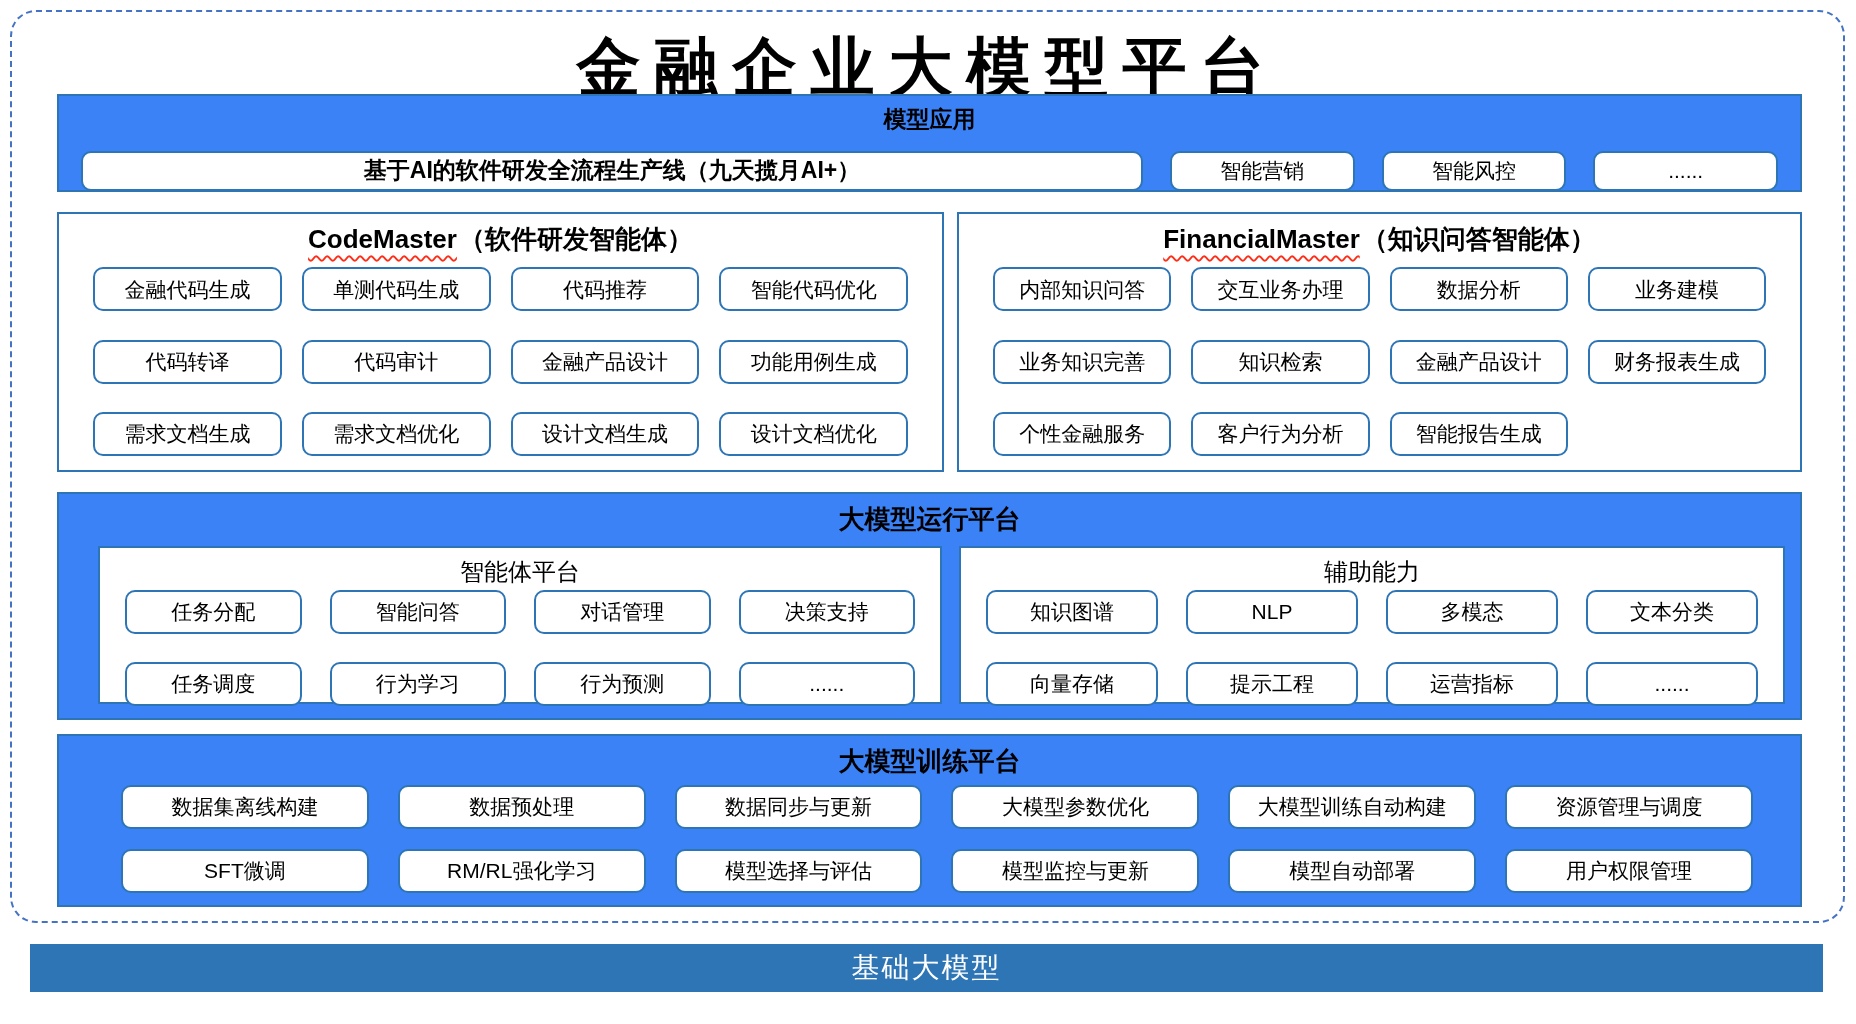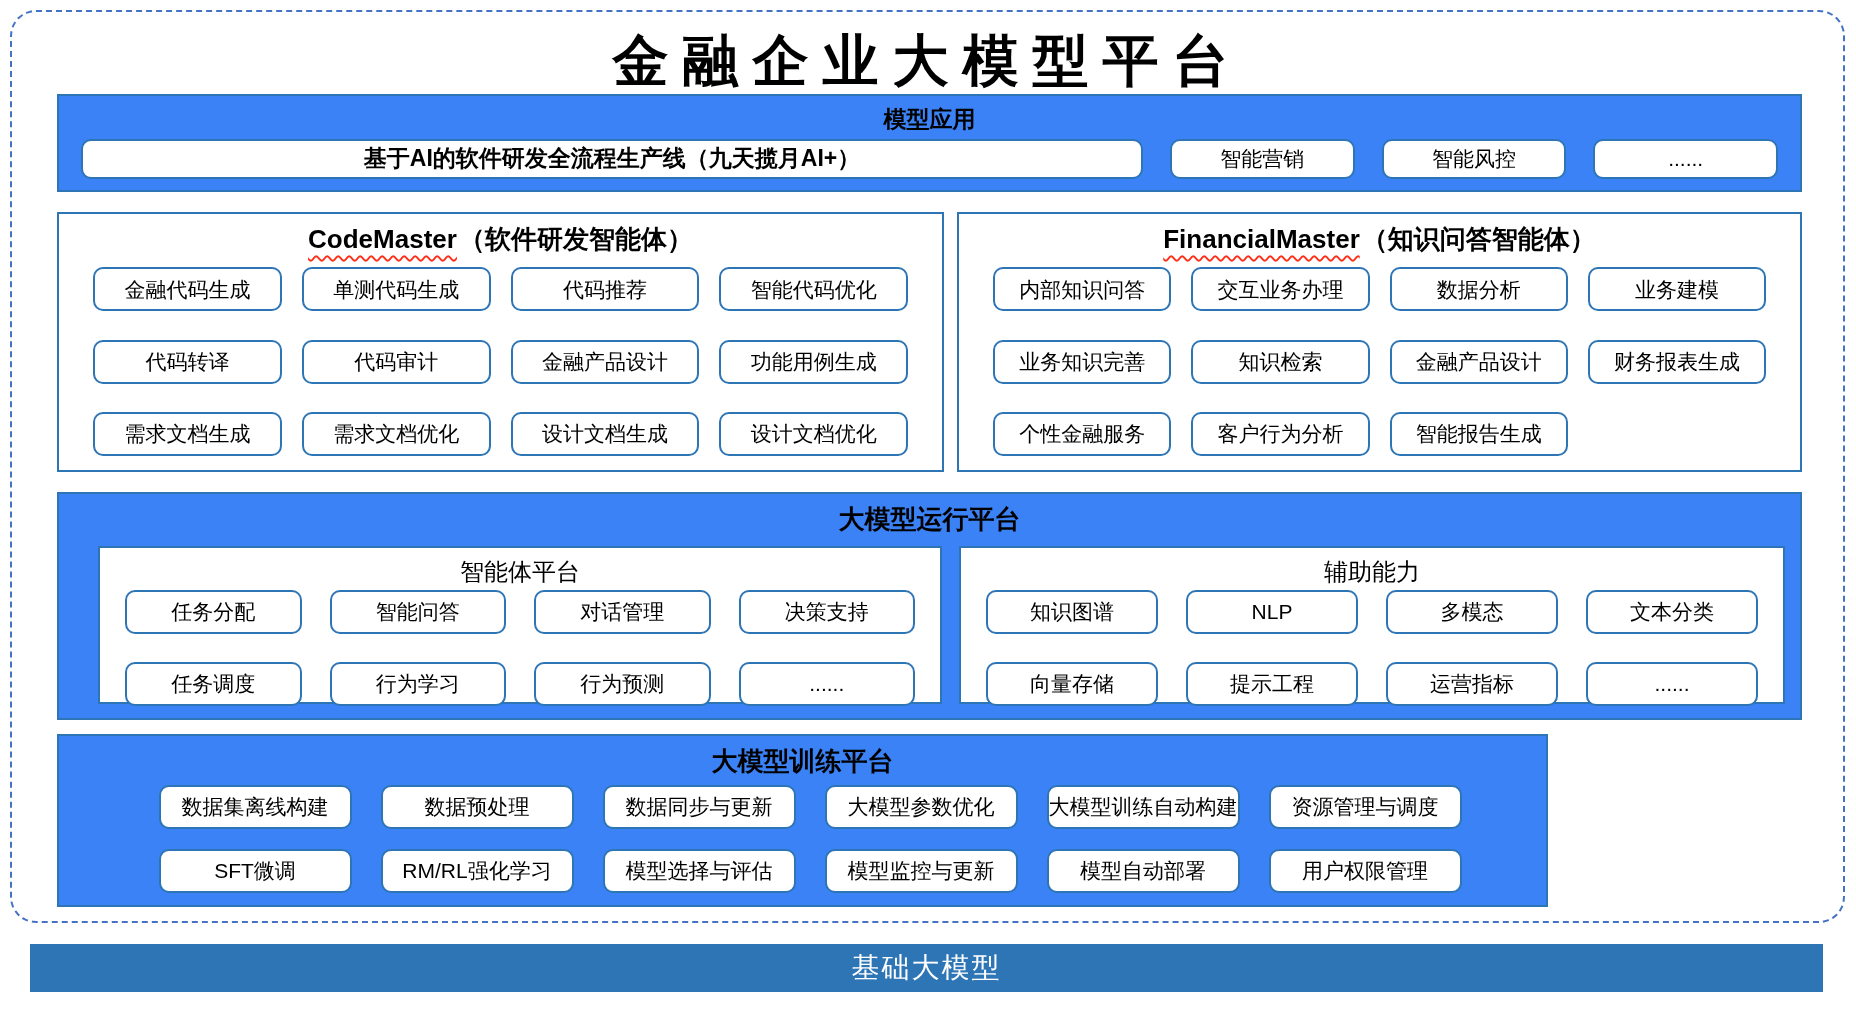--- a/index.html
+++ b/index.html
@@ -17,21 +17,21 @@
     position: absolute; left: 10px; top: 10px;
     width: 1835px; height: 913px;
     border: 2px dashed #4472C4;
     border-radius: 26px;
   }
 
   .main-title {
     position: absolute; top: 12px; left: 0; right: 0;
     text-align: center;
     font-family: Liberation Mono, monospace;
-    font-weight: bold; font-size: 56px; letter-spacing: 14px;
+    font-weight: bold; font-size: 64px; letter-spacing: 14px;
     color: #000;
   }
 
   .section {
     position: absolute;
     border: 2px solid #2E75B6;
     background: #3b82f6;
     display: flex; flex-direction: column;
   }
   .sec-title {
@@ -60,21 +60,21 @@
     font-size: 21px; color: #000; text-align: center;
     height: 44px; line-height: 1.1;
     white-space: nowrap; overflow: hidden;
   }
 
   
   .sec1 { left: 45px; top: 82px; width: 1745px; height: 98px; }
   .sec1 .sec-title { font-size: 23px; }
   .sec1-row {
     display: flex; gap: 27px; padding: 0 22px;
-    margin-top: 4px; height: 40px;
+    margin-top: 16px; height: 40px;
   }
   .sec1-row .btn { height: 40px; }
   .btn-big { flex: 0 0 1062px; font-weight: bold; font-size: 23px; }
   .btn-s1 { flex: 1 1 0; }
 
   
   .sec2row {
     position: absolute; left: 45px; top: 200px; width: 1745px; height: 260px;
     display: flex; gap: 13px;
   }
@@ -98,21 +98,21 @@
   }
   .inner-box {
     border: 2px solid #2E75B6; background: #fff;
     display: flex; flex-direction: column;
   }
   .inner-left { flex: 0 0 844px; }
   .inner-right { flex: 1 1 auto; }
   .inner-box .grid4 { padding: 2px 25px 10px 25px; column-gap: 21px; row-gap: 13px; gap: 28px; }
 
   
-  .sec4 { left: 45px; top: 722px; width: 1491px; height: 173px; align-items: center; }
+  .sec4 { left: 45px; top: 722px; width: 1745px; height: 173px; }
   .grid6 {
     flex: 1 1 auto;
     display: grid; grid-template-columns: repeat(6, 1fr);
     column-gap: 29px; row-gap: 16px;
     align-content: space-evenly;
     padding: 2px 47px 8px 62px;
   }
 
   
   .base-bar {

